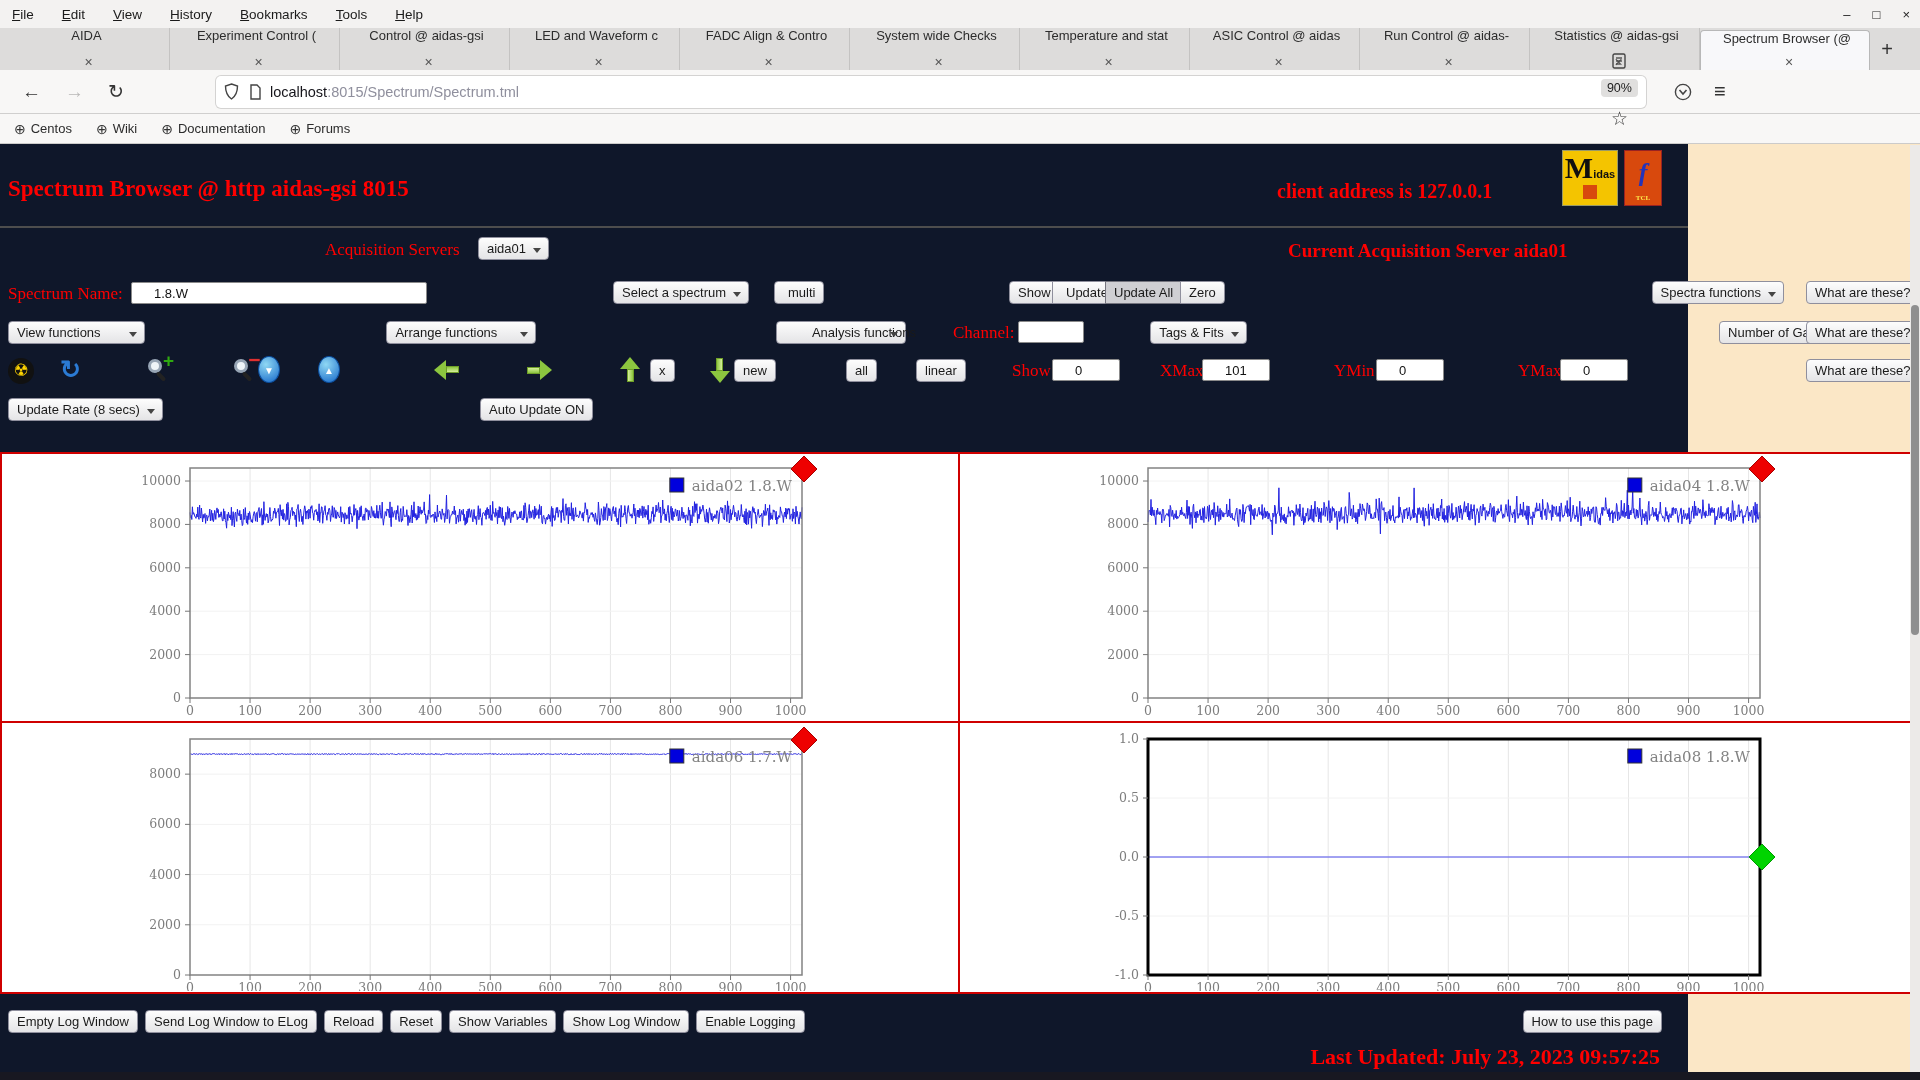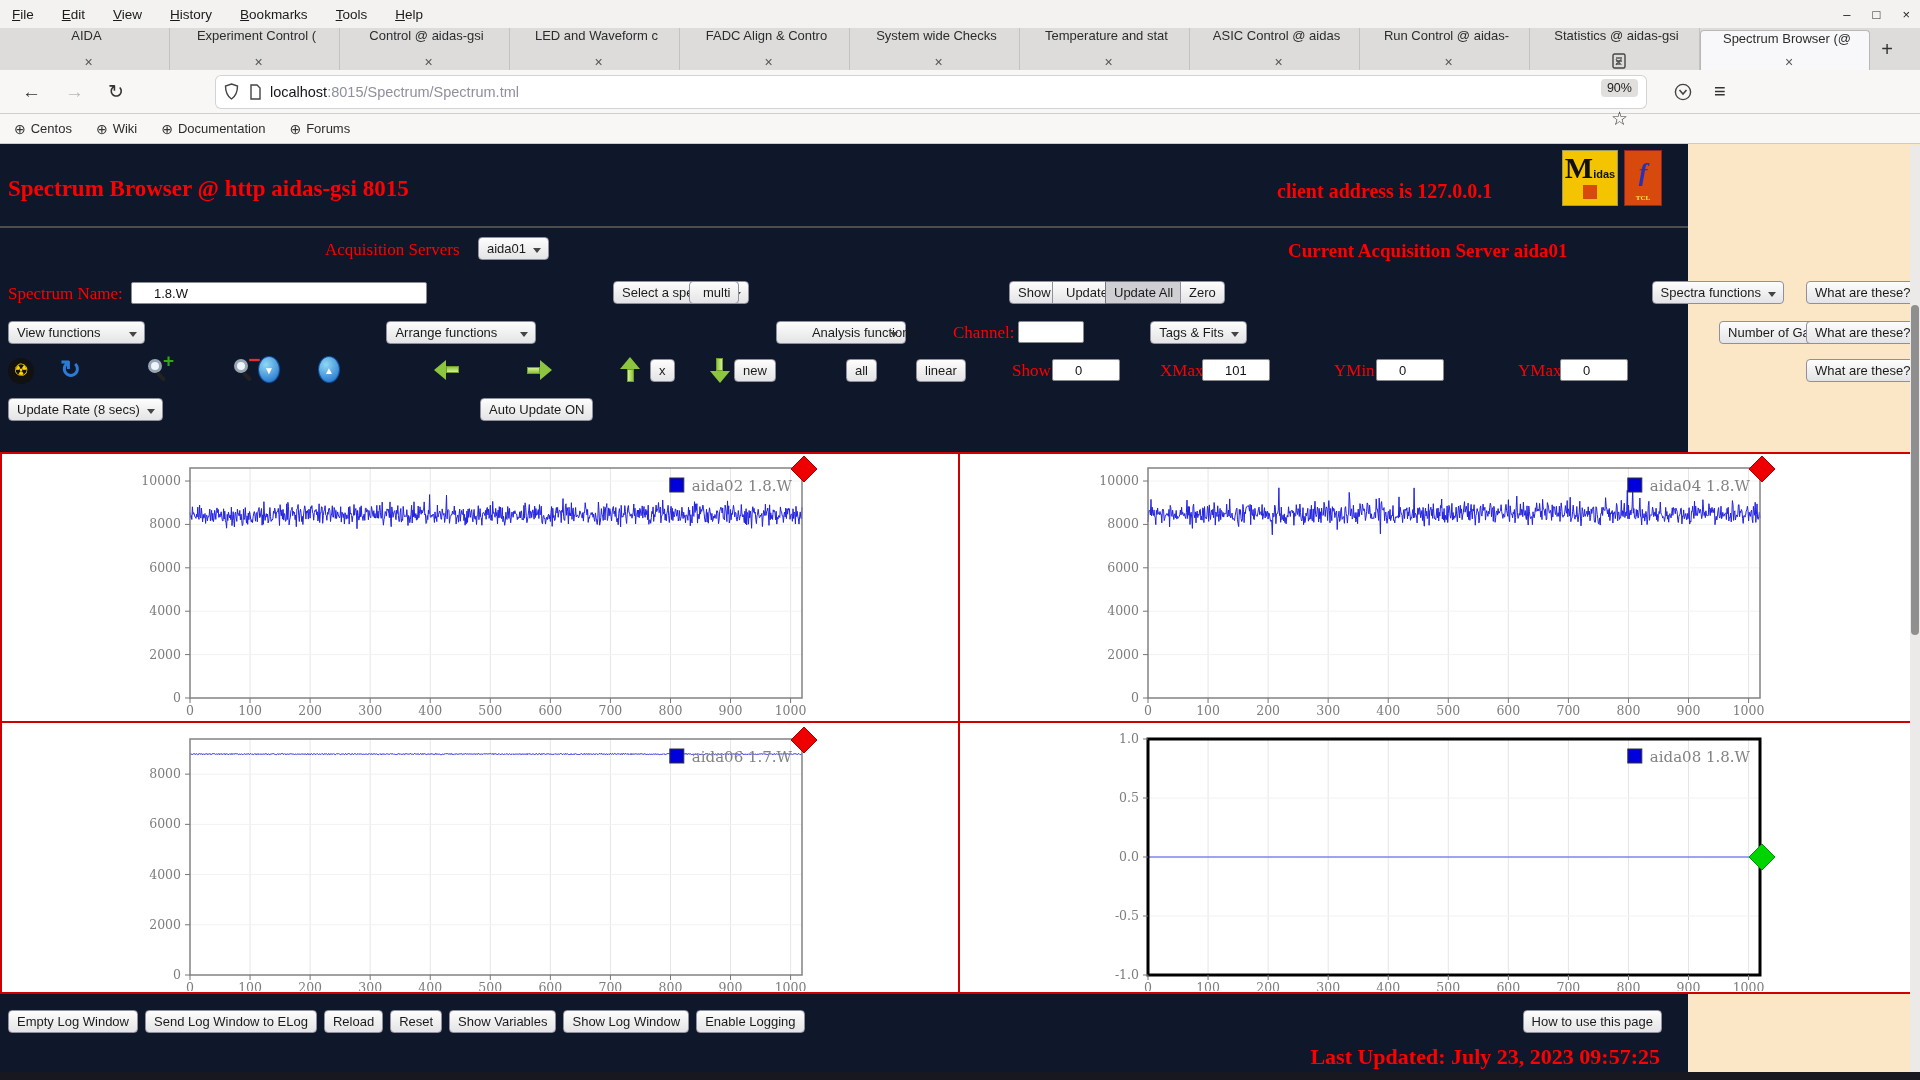--- a/index.html
+++ b/index.html
@@ -274,21 +274,21 @@
   <div class="row" style="height:46px;">
     <span class="abs rl" style="left:325px;top:12px;">Acquisition Servers</span>
     <span class="abs sel" style="left:478px;top:9px;">aida01</span>
     <span class="abs rb" style="left:1288px;top:12px;font-size:19px;">Current Acquisition Server aida01</span>
   </div>
 
   <div class="row" style="height:42px;">
     <span class="abs rl" style="left:8px;top:10px;text-align:center;">Spectrum Name:</span>
     <input class="abs inp" style="left: 131px; top: 8px; width: 296px;" value="1.8.W">
     <span class="abs sel" style="left:613px;top:7px;">Select a spectrum</span>
-    <span class="abs btn" style="left:689px;top:7px;padding-left:13px;">multi</span>
+    <span class="abs btn" style="left:774px;top:7px;padding-left:13px;">multi</span>
     <span class="abs btn" style="left:1009px;top:7px;border-radius:4px 0 0 4px;">Show</span>
     <span class="abs btn" style="left:1052px;top:7px;border-radius:0;padding-left:13px;">Update</span>
     <span class="abs btn pressed" style="left:1105px;top:7px;border-radius:0;">Update All</span>
     <span class="abs btn" style="left:1180px;top:7px;border-radius:0 4px 4px 0;">Zero</span>
     <span class="abs sel" style="left:1511px;top:7px;">Spectra functions</span>
     <span class="abs btn" style="left:1806px;top:7px;">What are these?</span>
   </div>
 
   <div class="row" style="height:38px;">
     <span class="abs sel" style="left:8px;top:5px;width:137px;">View functions</span>

